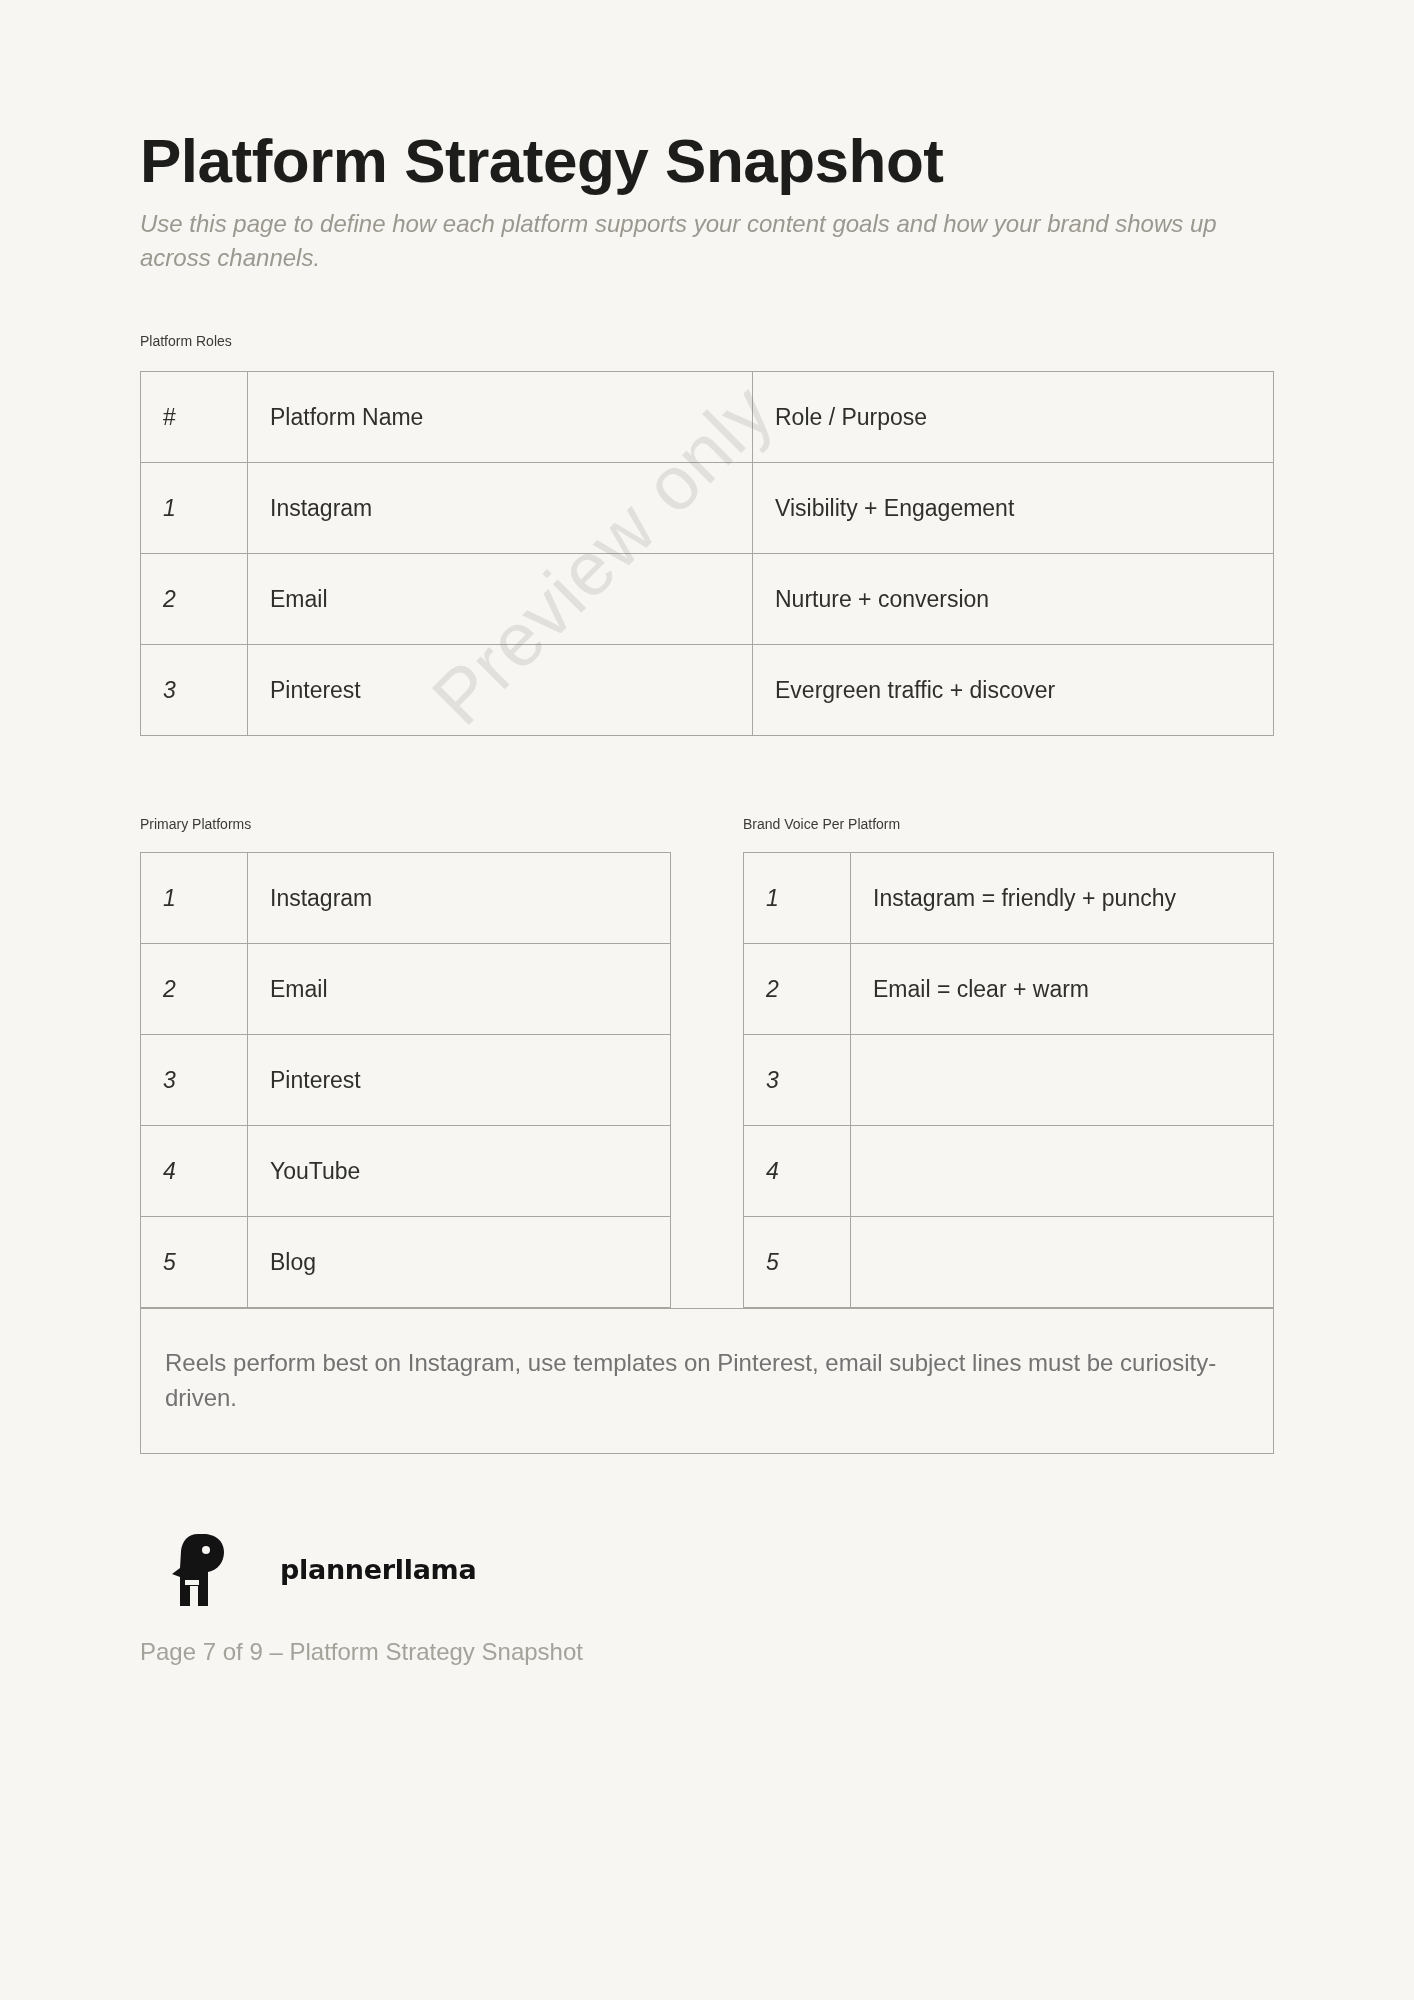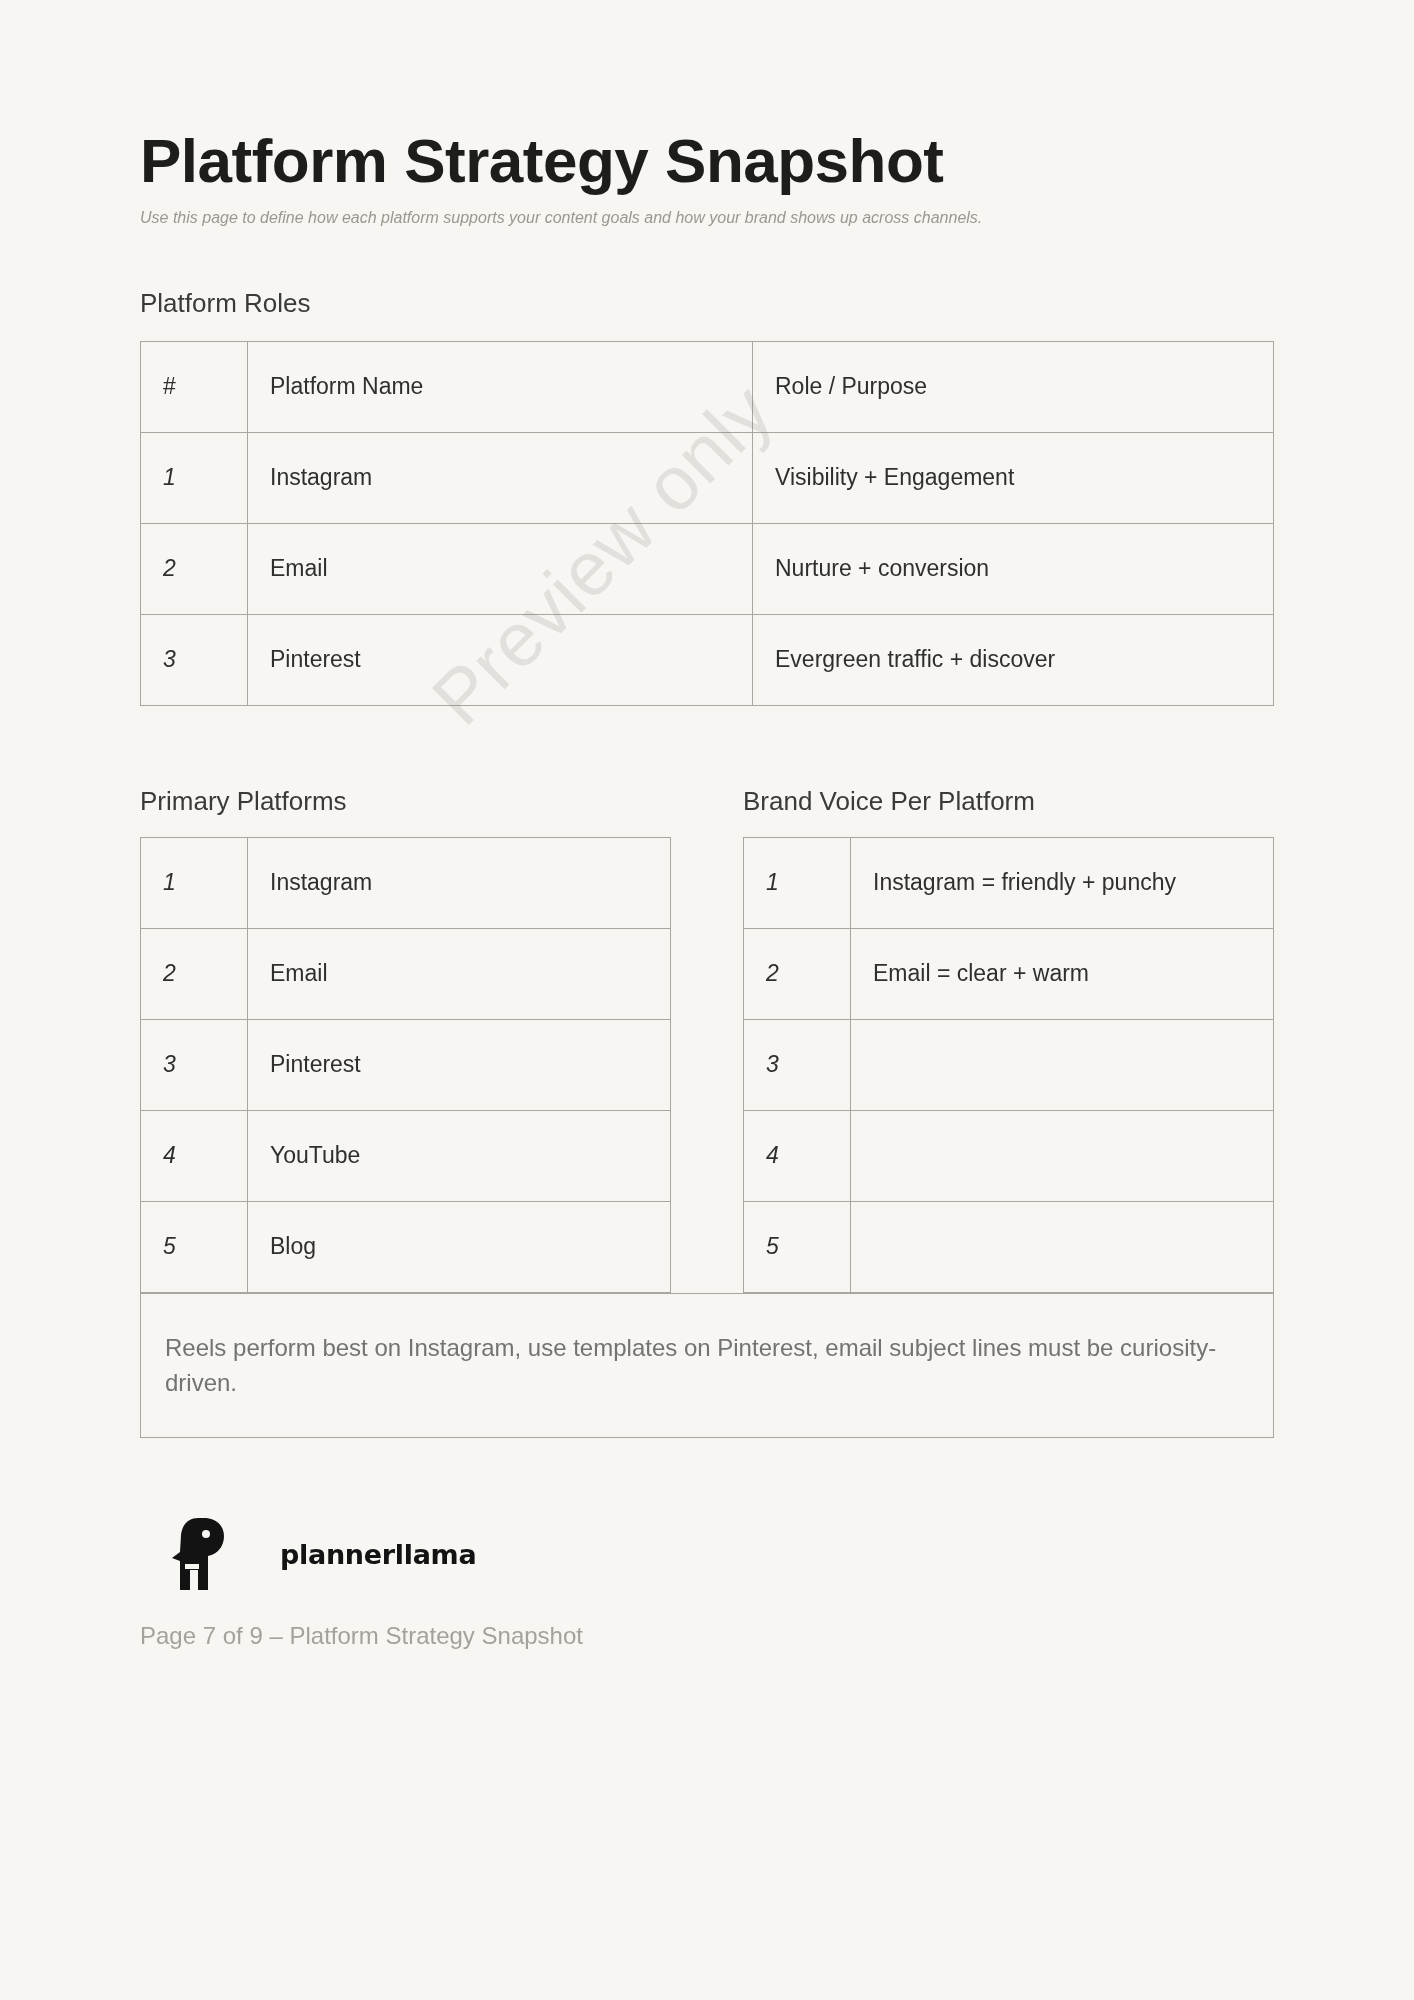--- a/index.html
+++ b/index.html
@@ -39,28 +39,28 @@
     font-family: Liberation Sans, sans-serif;
     font-size: 62px;
     font-weight: bold;
     letter-spacing: -0.5px;
     margin: 0 0 14px 0;
     color: #1d1d1b;
     line-height: 1.05;
   }
   .subtitle {
     font-style: italic;
-    font-size: 16px;
+    font-size: 24px;
     line-height: 1.42;
     color: #9b9890;
     max-width: 1080px;
     margin: 0 0 58px 0;
   }
   .section-label {
-    font-size: 26px;
+    font-size: 14px;
     color: #3a3a38;
     margin: 0 0 22px 0;
   }
   table.grid {
     border-collapse: collapse;
     width: 100%;
     table-layout: fixed;
     background: transparent;
   }
   table.grid td {

